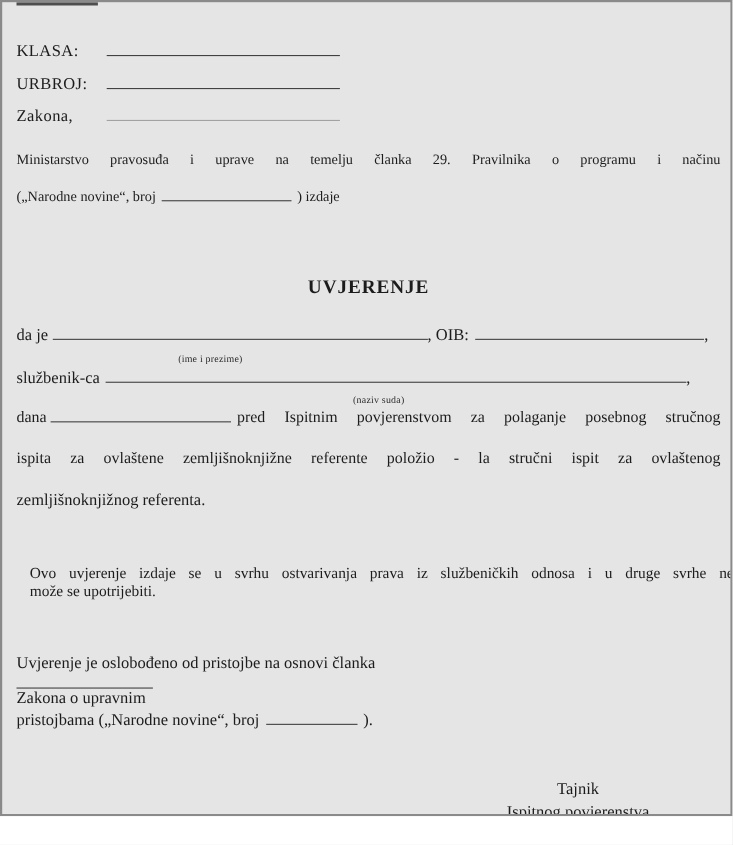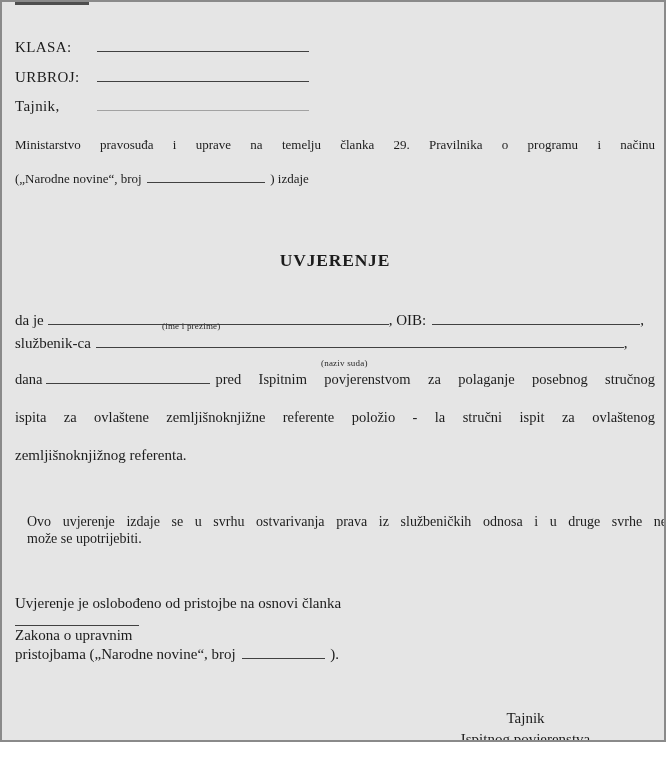--- a/index.html
+++ b/index.html
@@ -31,21 +31,21 @@
   
   .intro{position:absolute;left:0;top:126px;width:640px;font-size:13px;}
   .jline{line-height:33.5px;text-align:justify;text-align-last:justify;text-justify:inter-word;white-space:nowrap;}
   .jline.last{text-align:left;text-align-last:left;}
   .intro .blank{width:118px;margin:0 2px;}
   
   .doc-title{position:absolute;left:0;top:248px;width:640px;text-align:center;
     font-size:17.5px;font-weight:bold;letter-spacing:0.8px;}
   
   .row{position:absolute;left:0;width:640px;font-size:15px;display:flex;align-items:baseline;white-space:pre;}
-  .rowA{top:293px;margin-top:16px;}
+  .rowA{top:293px;}
   .rowA .b1{width:341px;margin-left:4px;}
   .rowA .b2{width:208px;margin-left:6px;}
   .hint{position:absolute;font-size:9px;color:#2a2a2a;letter-spacing:0.2px;}
   .hintA{left:147px;top:319px;}
   .rowB{top:332px;}
   .rowB .b1{width:528px;margin-left:5px;}
   .hintB{left:306px;top:356px;}
   .rowC{top:369px;font-size:14.5px;}
   .rowC .b1{width:164px;margin-left:4px;margin-right:5px;}
   .rowC .rest{flex:1;display:block;text-align:justify;text-align-last:justify;white-space:normal;}
@@ -74,21 +74,21 @@
     <div class="hdr">
       <div class="hrow">
         <span class="hlabel">KLASA:</span>
         <span class="blank"></span>
       </div>
       <div class="hrow">
         <span class="hlabel">URBROJ:</span>
         <span class="blank"></span>
       </div>
       <div class="hrow">
-        <span class="hlabel">Tajnik,</span>
+        <span class="hlabel">Zakona,</span>
         <span class="blank blank-light"></span>
       </div>
     </div>
 
     <div class="intro">
       <div class="jline">Ministarstvo pravosuđa i uprave  na temelju članka 29. Pravilnika o programu i načinu</div>
       <div class="jline last">
         <span>(„Narodne novine“, broj</span>
         <span class="blank"></span>
         <span>) izdaje</span>

